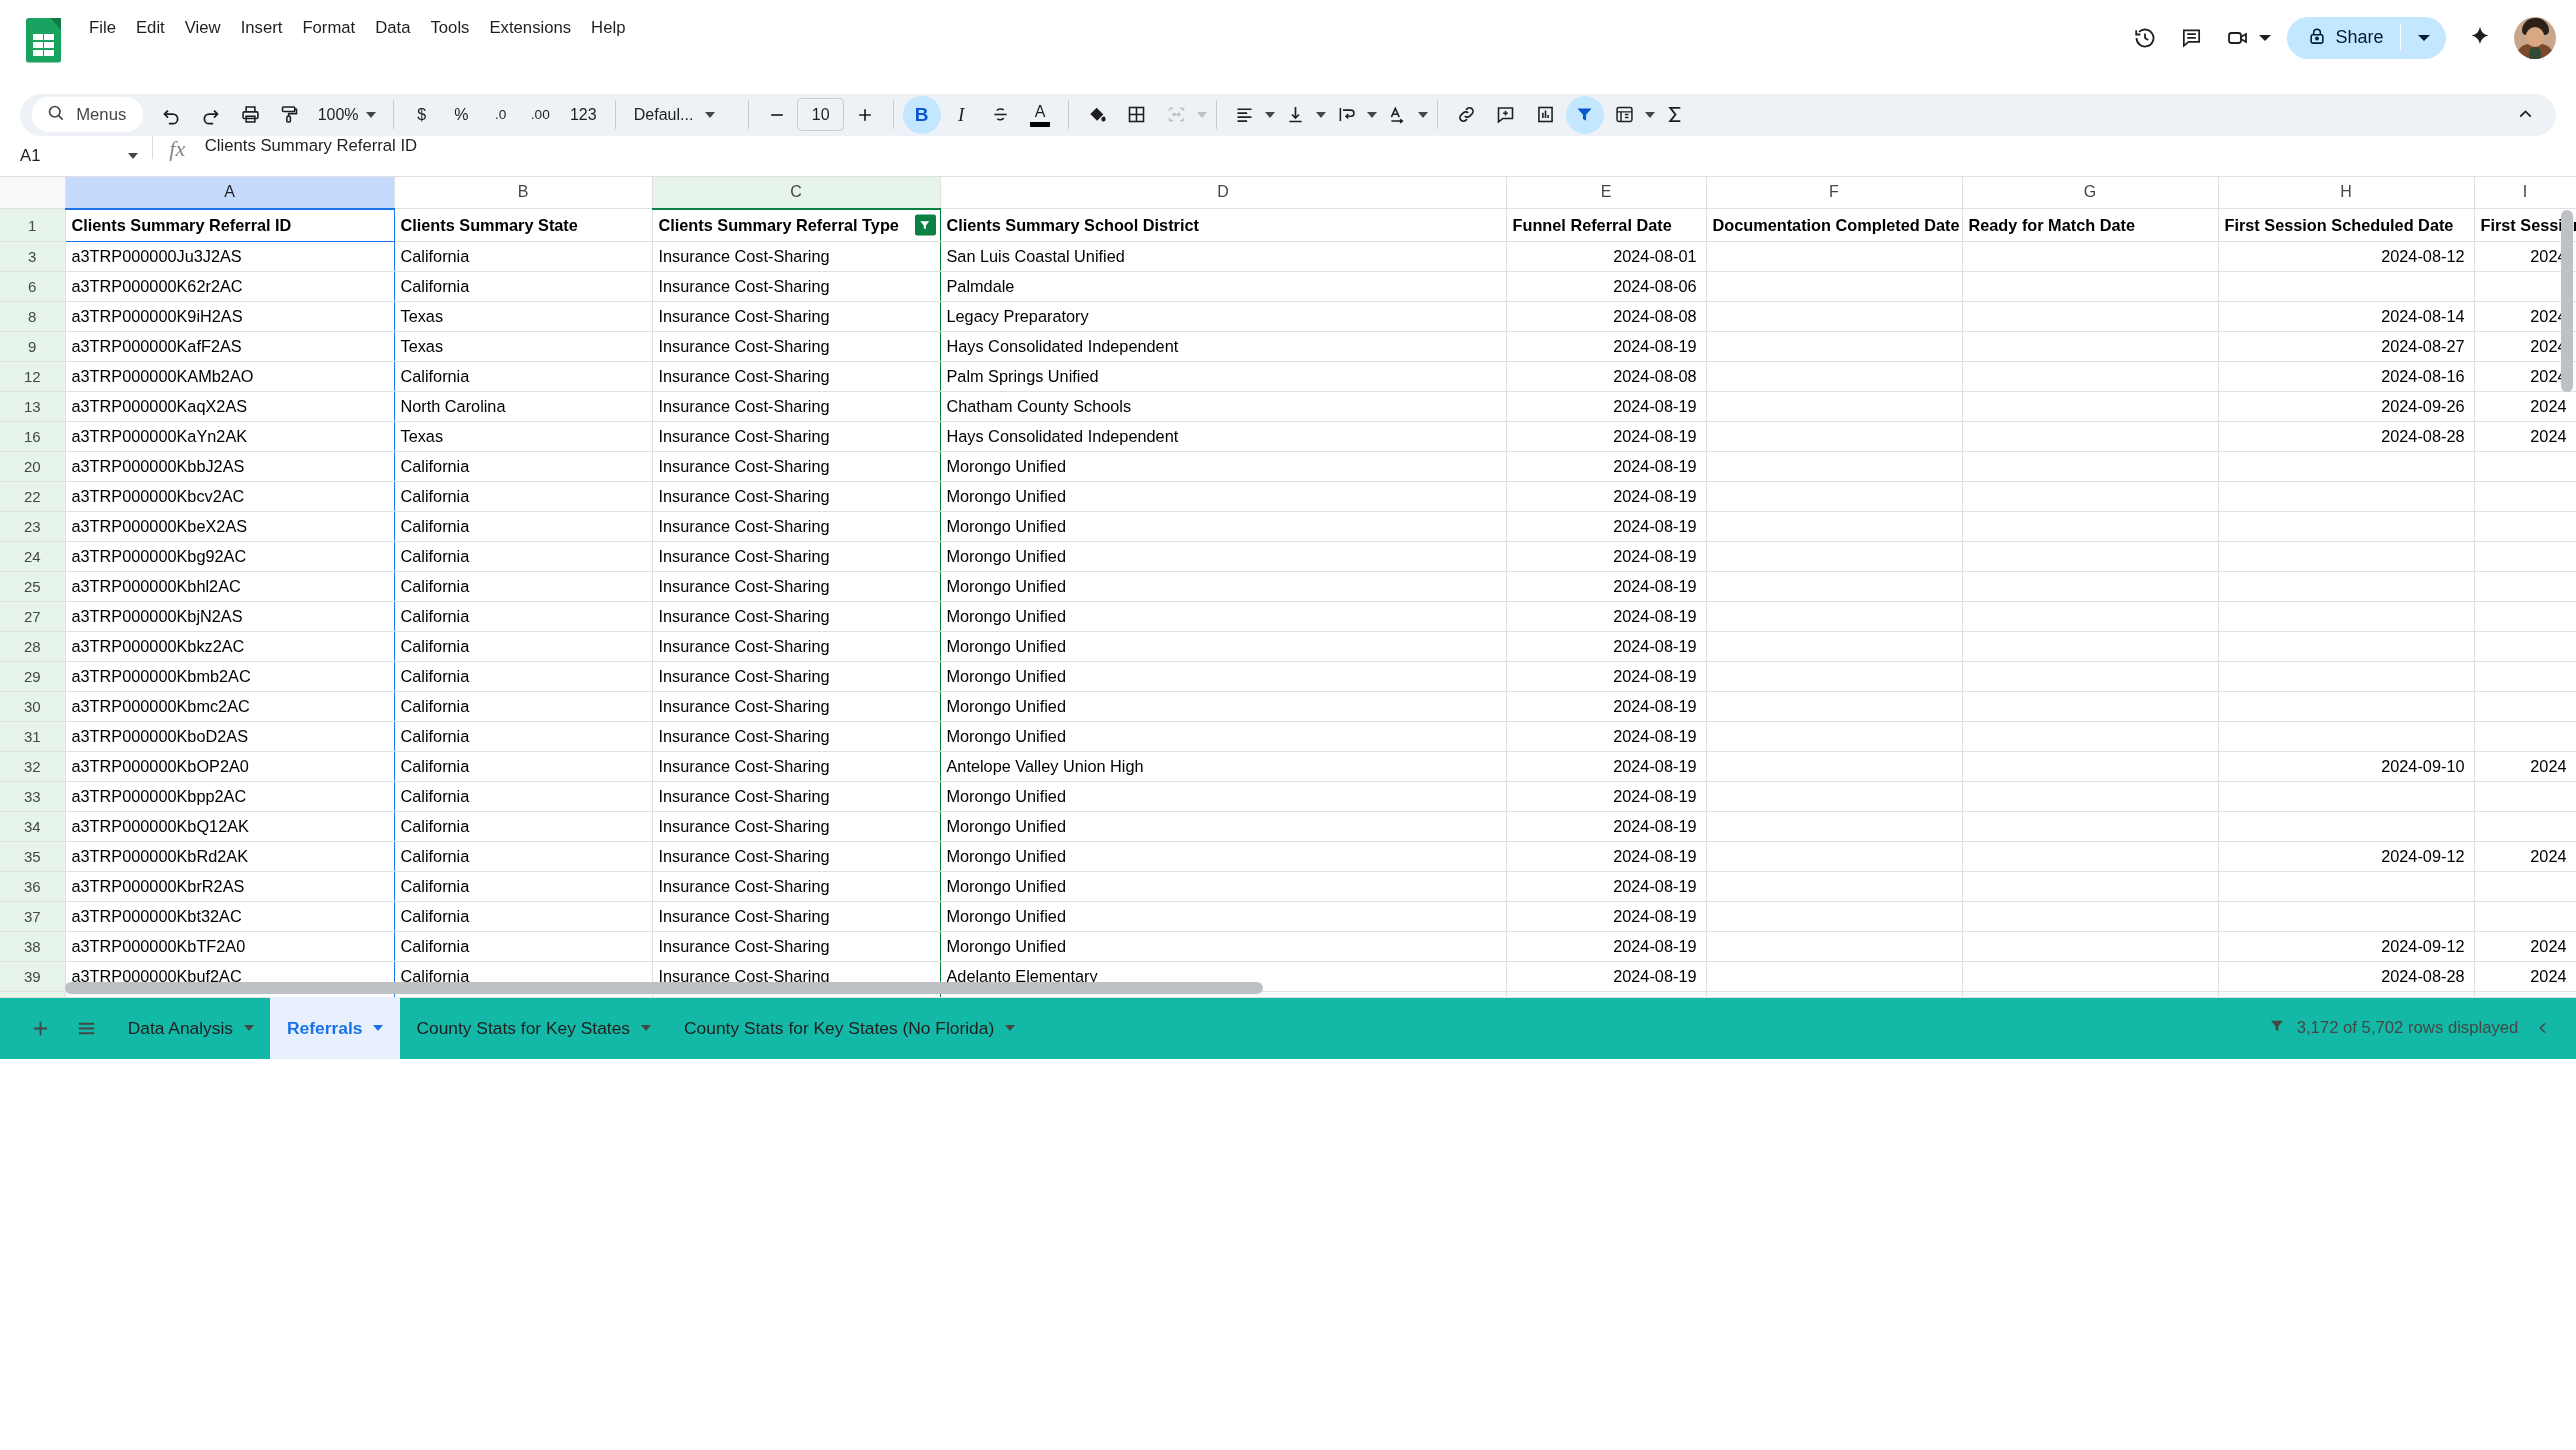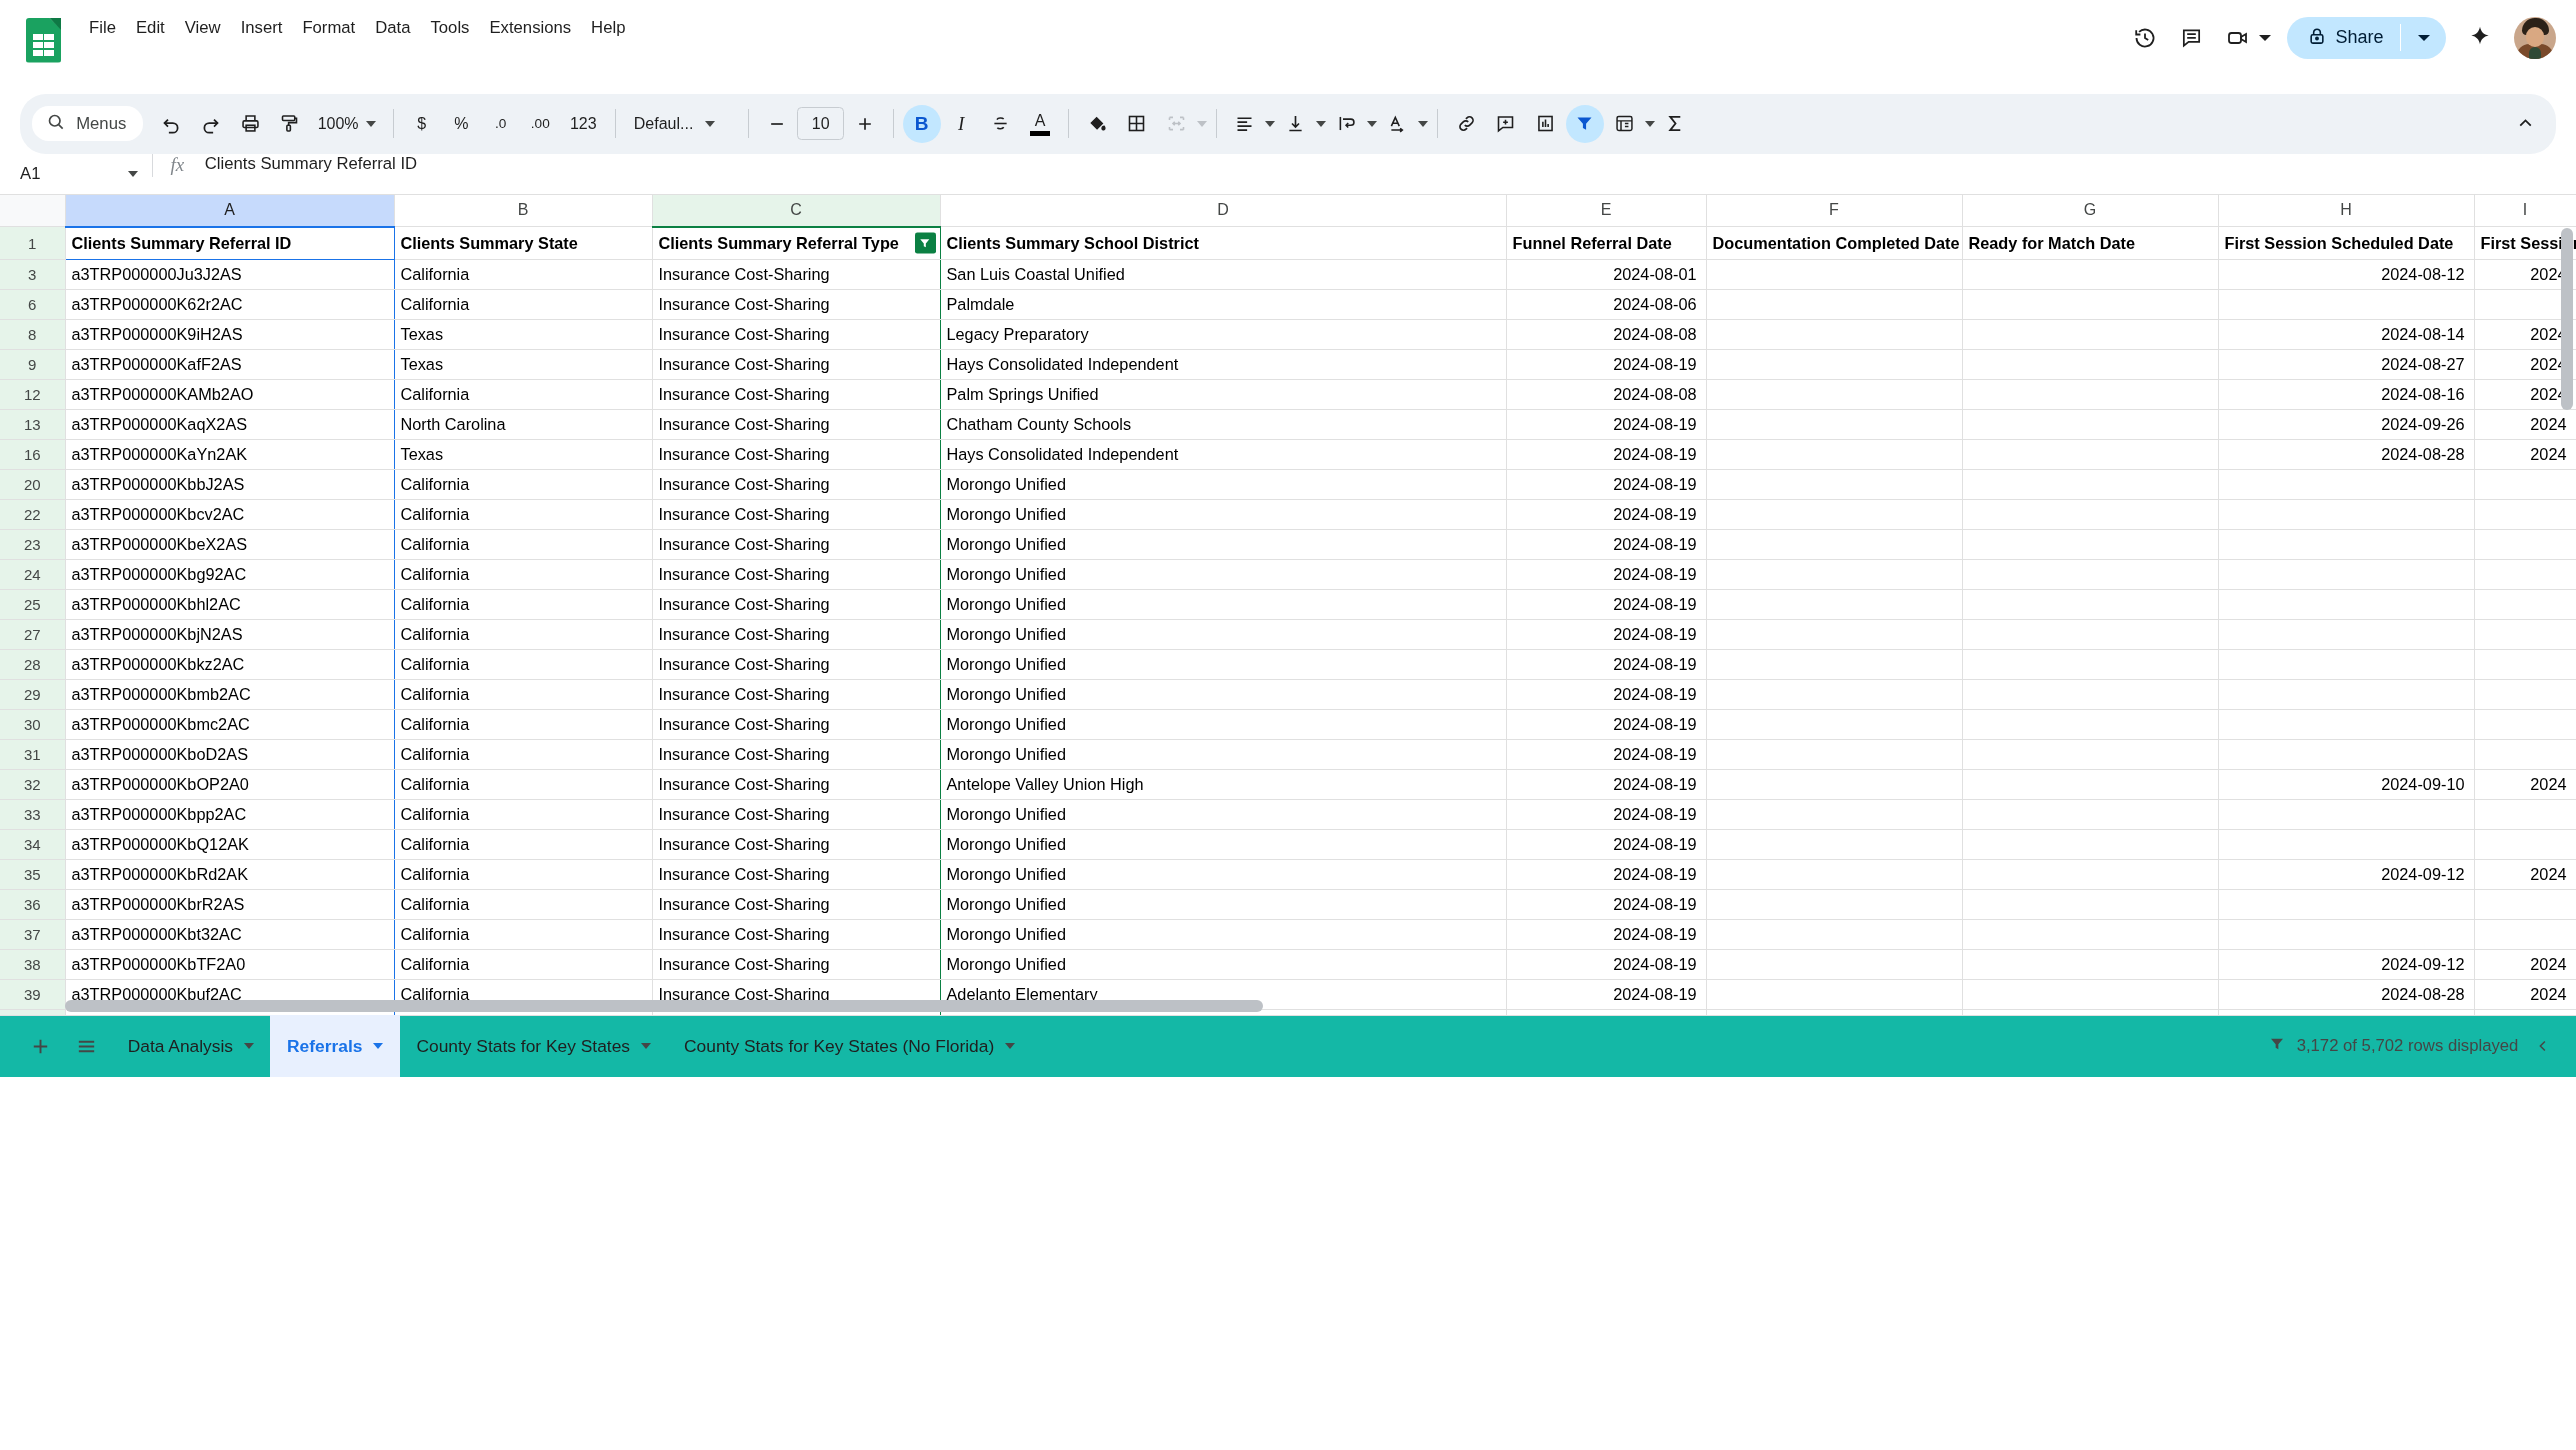--- a/index.html
+++ b/index.html
@@ -38,41 +38,41 @@
   .share-div { width:0.8px; height:27px; background:#fff; }
   .share-arrow { padding: 0 16.7px; display:flex; align-items:center; height:100%; }
   .gem { width:42px;height:42px;display:flex;align-items:center;justify-content:center; margin-left:7.6px; cursor:pointer;}
   .avatar { width: 42px; height:42px; border-radius:50%; margin-left: 9px; overflow:hidden; position:relative; background:#c9a68b; cursor:pointer;}
   .av-hair{position:absolute;top:1.5px;left:7.6px;width:27px;height:16.7px;background:#2b2118;border-radius:13.6px 13.6px 4.5px 4.5px;}
   .av-face{position:absolute;top:10.6px;left:12px;width:18px;height:20px;background:#d9a882;border-radius:9px;}
   .av-body{position:absolute;bottom:0;left:3px;width:36px;height:15px;background:#7a4a2b;border-radius:12px 12px 0 0;}
   .av-shirt{position:absolute;bottom:0;left:15px;width:12px;height:12px;background:#2f4a36;border-radius:6px 6px 0 0;}
 
   
-  .toolbar { height: 60px; margin: 4.5px 20px 0 20px; background:#eef2f6; border-radius: 26px; display:flex; align-items:center; padding: 0 12px; gap: 1.5px; }
+  .toolbar { height: 42px; margin: 4.5px 20px 0 20px; background:#eef2f6; border-radius: 26px; display:flex; align-items:center; padding: 0 12px; gap: 1.5px; }
   .menus-pill { display:flex; align-items:center; gap: 10.6px; background:#fff; border-radius: 16.7px; height: 35px; padding: 0 16.7px 0 13.6px; margin-right: 7.6px; cursor:pointer;}
   .menus-label { font-size: 16.7px; color:#444746; }
   .tb-btn { width: 38px; height: 38px; border-radius: 50%; display:flex; align-items:center; justify-content:center; color:#1f1f1f; cursor:pointer; flex:0 0 auto;}
   .tb-btn.active { background:#c2e7ff; }
   .tb-btn.disabled { color:#bdc1c6; }
   .tb-text { font-size: 16px; color:#1f1f1f; }
   .tb-sep { width:0.8px; height: 29px; background:#c7ccd1; margin: 0 7.6px; flex:0 0 auto;}
   .zoom-ctl { display:flex; align-items:center; gap:7.6px; padding: 0 7.6px; height:35px; border-radius:6px; cursor:pointer;}
   .font-ctl { display:flex; align-items:center; gap: 12px; padding: 0 9px; height:35px; border-radius:6px; cursor:pointer; min-width: 114px;}
   .fontsize-box { width: 47px; height: 33px; border:0.8px solid #c7ccd1; border-radius:4.5px; background:#eef2f6; display:flex; align-items:center; justify-content:center; font-size:16px; color:#1f1f1f; cursor:text;}
   .caret-sm { width:0;height:0;border-left:5.3px solid transparent;border-right:5.3px solid transparent;border-top:6px solid #444746;}
   .caret-sm.dim { border-top-color:#bdc1c6; }
   .collapse { margin-left:auto; }
 
   
   .formula-bar { height: 41px; display:flex; align-items:flex-start; border-bottom:0.8px solid #e0e0e0; background:#fff; }
   .namebox { width: 152px; height:100%; display:flex; align-items:center; justify-content:space-between; padding: 0 13.6px 0 20px; cursor:pointer;}
   .namebox-text { font-size: 16.7px; color:#1f1f1f; }
   .fb-sep { width:0.8px; height:23px; background:#d8dadd; }
-  .fx { width: 49px; display:flex; align-items:center; justify-content:center; font-size:19px; font-style:italic; color:#80868b; font-family:"Liberation Serif",serif;}
+  .fx { width: 49px; display:flex; align-items:center; justify-content:center; font-size:22px; font-style:italic; color:#80868b; font-family:"Liberation Serif",serif;}
   .fb-input { flex:1; font-size: 16.7px; color:#1f1f1f; padding-left: 3px; cursor:text;}
 
   
   .grid-area { position:relative; height: 820px; overflow:hidden; background:#fff; }
   table.sheet { border-collapse: collapse; table-layout: fixed; width: 2576px; }
   table.sheet col.c-rh { width: 65px; }
   table.sheet col.c-a  { width: 329px; }
   table.sheet col.c-b  { width: 258px; }
   table.sheet col.c-c  { width: 288px; }
   table.sheet col.c-d  { width: 566px; }

